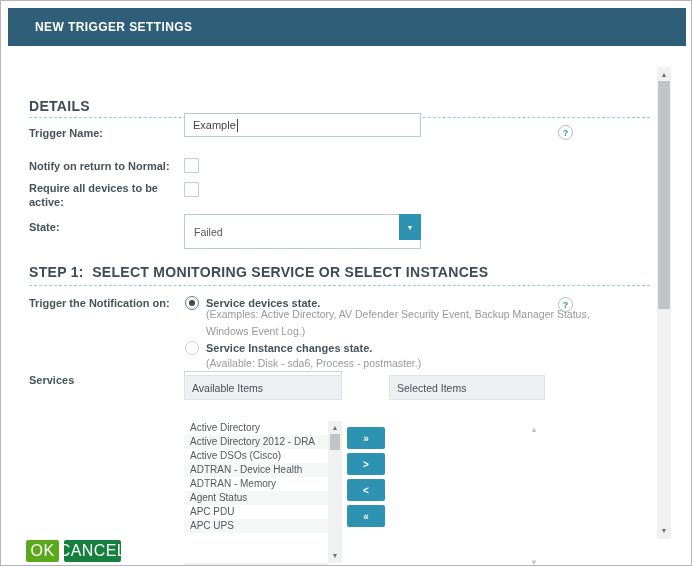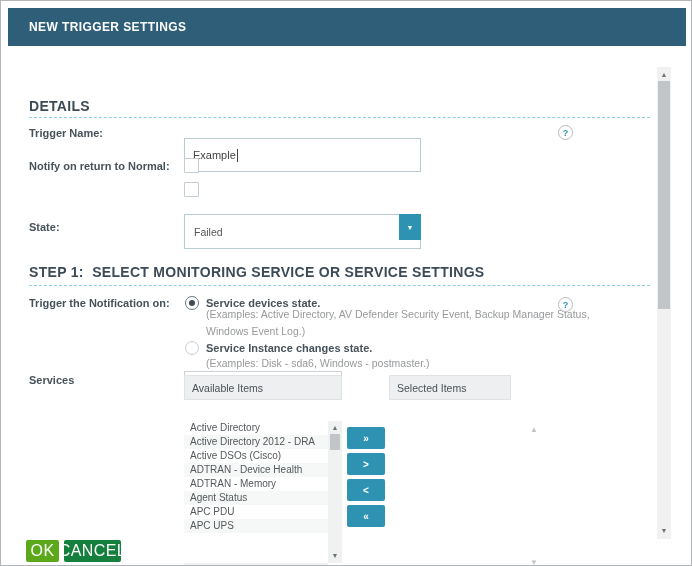--- a/index.html
+++ b/index.html
@@ -3,21 +3,21 @@
 <meta charset="utf-8">
 <style>
   html,body { margin:0; padding:0; background:#e9e9e9; font-family:"Liberation Sans", sans-serif; }
   .window {
     position:relative; width:692px; height:566px; margin:0 auto;
     background:#fff; border:1px solid #b3b6b8; box-sizing:border-box; overflow:hidden;
   }
   .titlebar {
     position:absolute; left:7px; top:7px; width:678px; height:38px;
     background:#2f5e78; color:#fff; display:flex; align-items:center;
-    padding-left:21px; box-sizing:border-box; font-size:12px; font-weight:bold; letter-spacing:.4px;
+    padding-left:27px; box-sizing:border-box; font-size:12px; font-weight:bold; letter-spacing:.4px;
   }
   .section-heading {
     position:absolute; left:28px; font-size:14px; font-weight:bold;
     color:#3d4b57; letter-spacing:.3px; white-space:pre;
   }
   .separator { position:absolute; left:28px; width:621px; height:0; border-top:1px dashed #8fcfdb; }
   .field-label {
     position:absolute; left:28px; width:152px; font-size:11px; font-weight:bold;
     color:#47525a; line-height:13.5px;
   }
@@ -97,65 +97,66 @@
 <div class="window">
 
   <div class="titlebar">
     <span>NEW TRIGGER SETTINGS</span>
   </div>
 
   <div class="section-heading" style="top:97px;">DETAILS</div>
   <div class="separator" style="top:116px;"></div>
 
   <div class="field-label" style="top:126px;">Trigger Name:</div>
-  <div class="text-input" style="left:183px; top:137px; width:237px; height:34px;">
+  <div class="text-input" style="left:183px; top:112px; width:237px; height:24px;">
     <span>Example</span>
       <span class="caret"></span>
   </div>
   <div class="help" style="left:557px; top:124px;">
     <span>?</span>
   </div>
 
   <div class="field-label" style="top:159px;">Notify on return to Normal:</div>
   <div class="checkbox" style="top:157px;"></div>
 
+  <div class="field-label" style="top:181px;">Require all devices to be active:</div>
   <div class="checkbox" style="top:181px;"></div>
 
   <div class="field-label" style="top:220px;">State:</div>
   <div class="select">
     <span>Failed</span>
     <span class="select-btn">
       <span>▼</span>
     </span>
   </div>
 
-  <div class="section-heading" style="top:263px;">STEP 1:  SELECT MONITORING SERVICE OR SERVICE SETTINGS</div>
+  <div class="section-heading" style="top:263px;">STEP 1:  SELECT MONITORING SERVICE OR SELECT INSTANCES</div>
   <div class="separator" style="top:284px;"></div>
 
   <div class="field-label" style="top:296px; width:160px;">Trigger the Notification on:</div>
 
   <div class="radio on" style="left:184px; top:295px;"></div>
   <div class="radio-label" style="left:205px; top:296px;">Service devices state.</div>
   <div class="example" style="top:307px;">(Examples: Active Directory, AV Defender Security Event, Backup Manager Status,</div>
   <div class="example" style="top:324px;">Windows Event Log.)</div>
 
   <div class="radio off" style="left:184px; top:340px;"></div>
   <div class="radio-label" style="left:205px; top:341px;">Service Instance changes state.</div>
-  <div class="example" style="top:356px;">(Examples: Disk - sda6, Windows - postmaster.)</div>
+  <div class="example" style="top:356px;">(Available: Disk - sda6, Process - postmaster.)</div>
 
   <div class="help" style="left:557px; top:296px;">
     <span>?</span>
   </div>
 
   <div class="field-label" style="top:373px;">Services</div>
 
   <input class="filter-input" placeholder="Filter Available Items" style="">
 
   <div class="list-header" style="left:183px; width:158px;">Available Items</div>
-  <div class="list-header" style="left:388px; width:122px;">Selected Items</div>
+  <div class="list-header" style="left:388px; width:156px;">Selected Items</div>
 
   <div class="list-box" style="left:183px; width:158px;">
     <div class="list-viewport">
         <div class="list-row">Active Directory</div>
         <div class="list-row alt">Active Directory 2012 - DRA</div>
         <div class="list-row">Active DSOs (Cisco)</div>
         <div class="list-row alt">ADTRAN - Device Health</div>
         <div class="list-row">ADTRAN - Memory</div>
         <div class="list-row alt">Agent Status</div>
         <div class="list-row">APC PDU</div>

